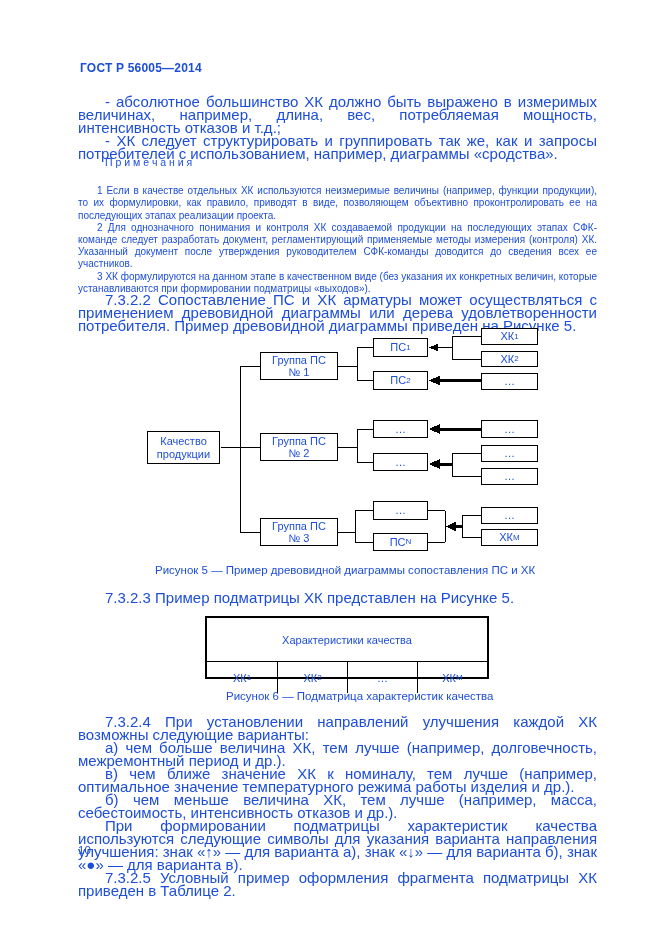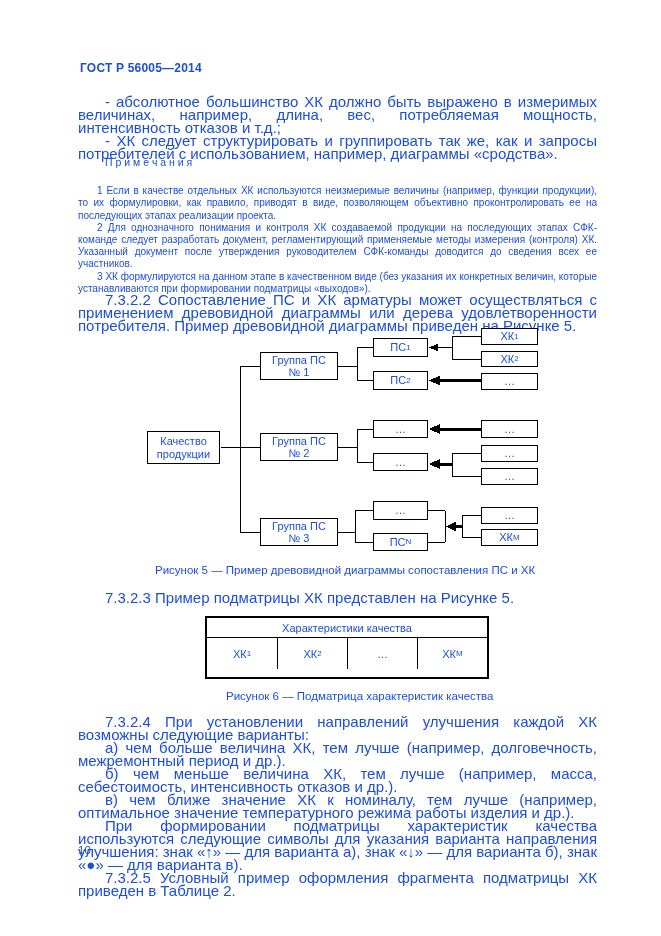--- a/index.html
+++ b/index.html
@@ -24,21 +24,21 @@
   .dbox {
     position:absolute; border:1px solid #000; background:#fff;
     display:flex; align-items:center; justify-content:center;
     font-size:11px; line-height:12.5px; text-align:center;
   }
   .dbox sub { font-size:8px; line-height:0; }
 
   
   #figure6 { left:205px; top:616px; width:284px; height:63px; border:2px solid #000; background:#fff; }
   #figure6 .thead {
-    height:20px; border-bottom:1px solid #000; display:flex;
+    height:44px; border-bottom:1px solid #000; display:flex;
     align-items:center; justify-content:center; font-size:11px;
   }
   #figure6 .trow { display:grid; grid-template-columns:1fr 1fr 1fr 1fr; height:31px; }
   #figure6 .tcell {
     display:flex; align-items:center; justify-content:center; font-size:11px;
     border-left:1px solid #000;
   }
   #figure6 .tcell:first-child { border-left:none; }
   #figure6 sub { font-size:8px; line-height:0; }
 
@@ -226,21 +226,21 @@
           <sub>М</sub>
       </div>
     </div>
   </div>
 
   <div class="abs caption" style="left:218px;top:690px;margin-left:8px;">Рисунок 6 — Подматрица характеристик качества</div>
 
   <div class="abs textcol" style="top:715px;">
     <p>7.3.2.4 При установлении направлений улучшения каждой ХК возможны следующие варианты:</p>
     <p>а) чем больше величина ХК, тем лучше (например, долговечность, межремонтный период и др.).</p>
+    <p>в) чем ближе значение ХК к номиналу, тем лучше (например, оптимальное значение температурного режима работы изделия и др.).</p>
     <p>б) чем меньше величина ХК, тем лучше (например, масса, себестоимость, интенсивность отказов и др.).</p>
-    <p>в) чем ближе значение ХК к номиналу, тем лучше (например, оптимальное значение температурного режима работы изделия и др.).</p>
     <p>При формировании подматрицы характеристик качества используются следующие символы для указания варианта направления улучшения: знак «↑» — для варианта а), знак «↓» — для варианта б), знак «●» — для варианта в).</p>
     <p>7.3.2.5 Условный пример оформления фрагмента подматрицы ХК приведен в Таблице 2.</p>
   </div>
 
   <div id="page-number" class="abs">10</div>
 
 </div>
 
 </body></html>

